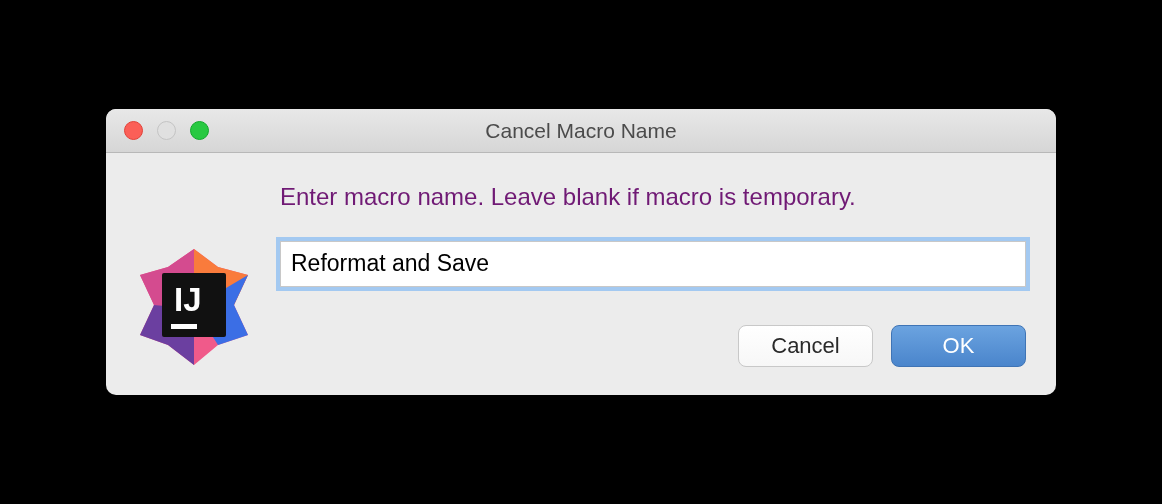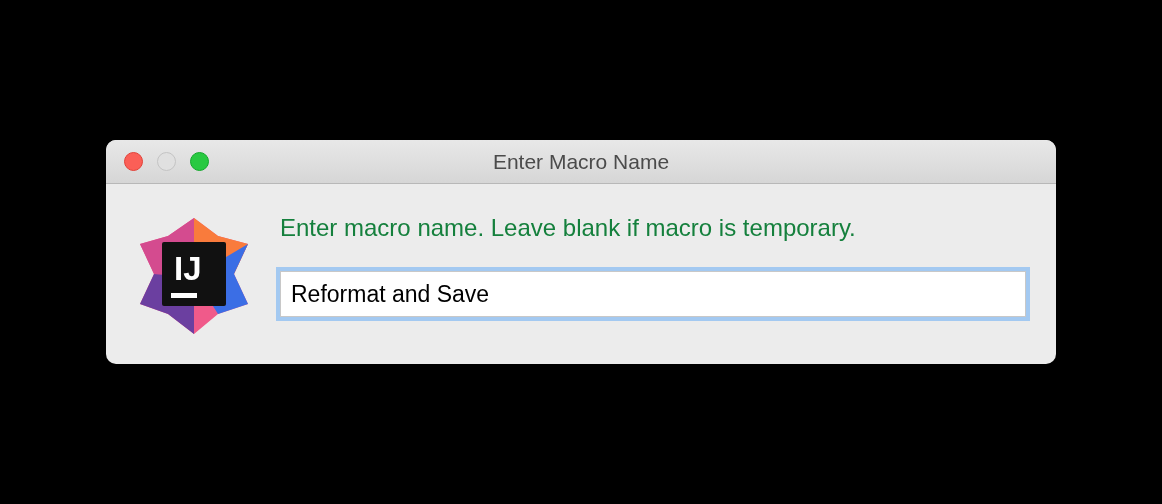--- a/index.html
+++ b/index.html
@@ -98,21 +98,21 @@
     }
     
     .form-area {
       flex: 1;
       display: flex;
       flex-direction: column;
     }
     
     .prompt-text {
       font-size: 24px;
-      color: #15803d;
+      color: #701a75;
       margin-bottom: 28px;
       line-height: 1.3;
     }
     
     .text-input {
       width: 100%;
       height: 46px;
       padding: 18px 10px;
       font-size: 23px;
       font-family: inherit;
@@ -155,21 +155,21 @@
 </head>
 <body>
 
 <div class="dialog">
   <div class="titlebar">
     <div class="traffic-lights">
       <div class="traffic-light close"></div>
       <div class="traffic-light minimize"></div>
       <div class="traffic-light zoom"></div>
     </div>
-    <div class="title">Enter Macro Name</div>
+    <div class="title">Cancel Macro Name</div>
   </div>
 
   <div class="content">
     <div class="icon-area">
       <div class="app-icon">
         <svg viewBox="0 0 120 120">
 
           <polygon points="60,2 84,20 114,28 100,58 114,88 84,98 60,118 34,98 6,88 20,58 6,28 34,20" fill="#f05a8a"></polygon>
           <polygon points="60,2 84,20 114,28 100,58 60,60" fill="#f97b3c"></polygon>
           <polygon points="114,28 100,58 114,88 84,98 60,60" fill="#3b6ee5"></polygon>
@@ -183,15 +183,19 @@
           <rect x="37" y="77" width="26" height="5" fill="#fff"></rect>
         </svg>
       </div>
     </div>
 
     <div class="form-area">
       <div class="prompt-text">Enter macro name. Leave blank if macro is temporary.</div>
 
       <input type="text" class="text-input" value="Reformat and Save" style="">
 
+      <div class="button-row">
+        <button class="btn cancel">Cancel</button>
+        <button class="btn ok">OK</button>
+      </div>
     </div>
   </div>
 </div>
 
 </body></html>

